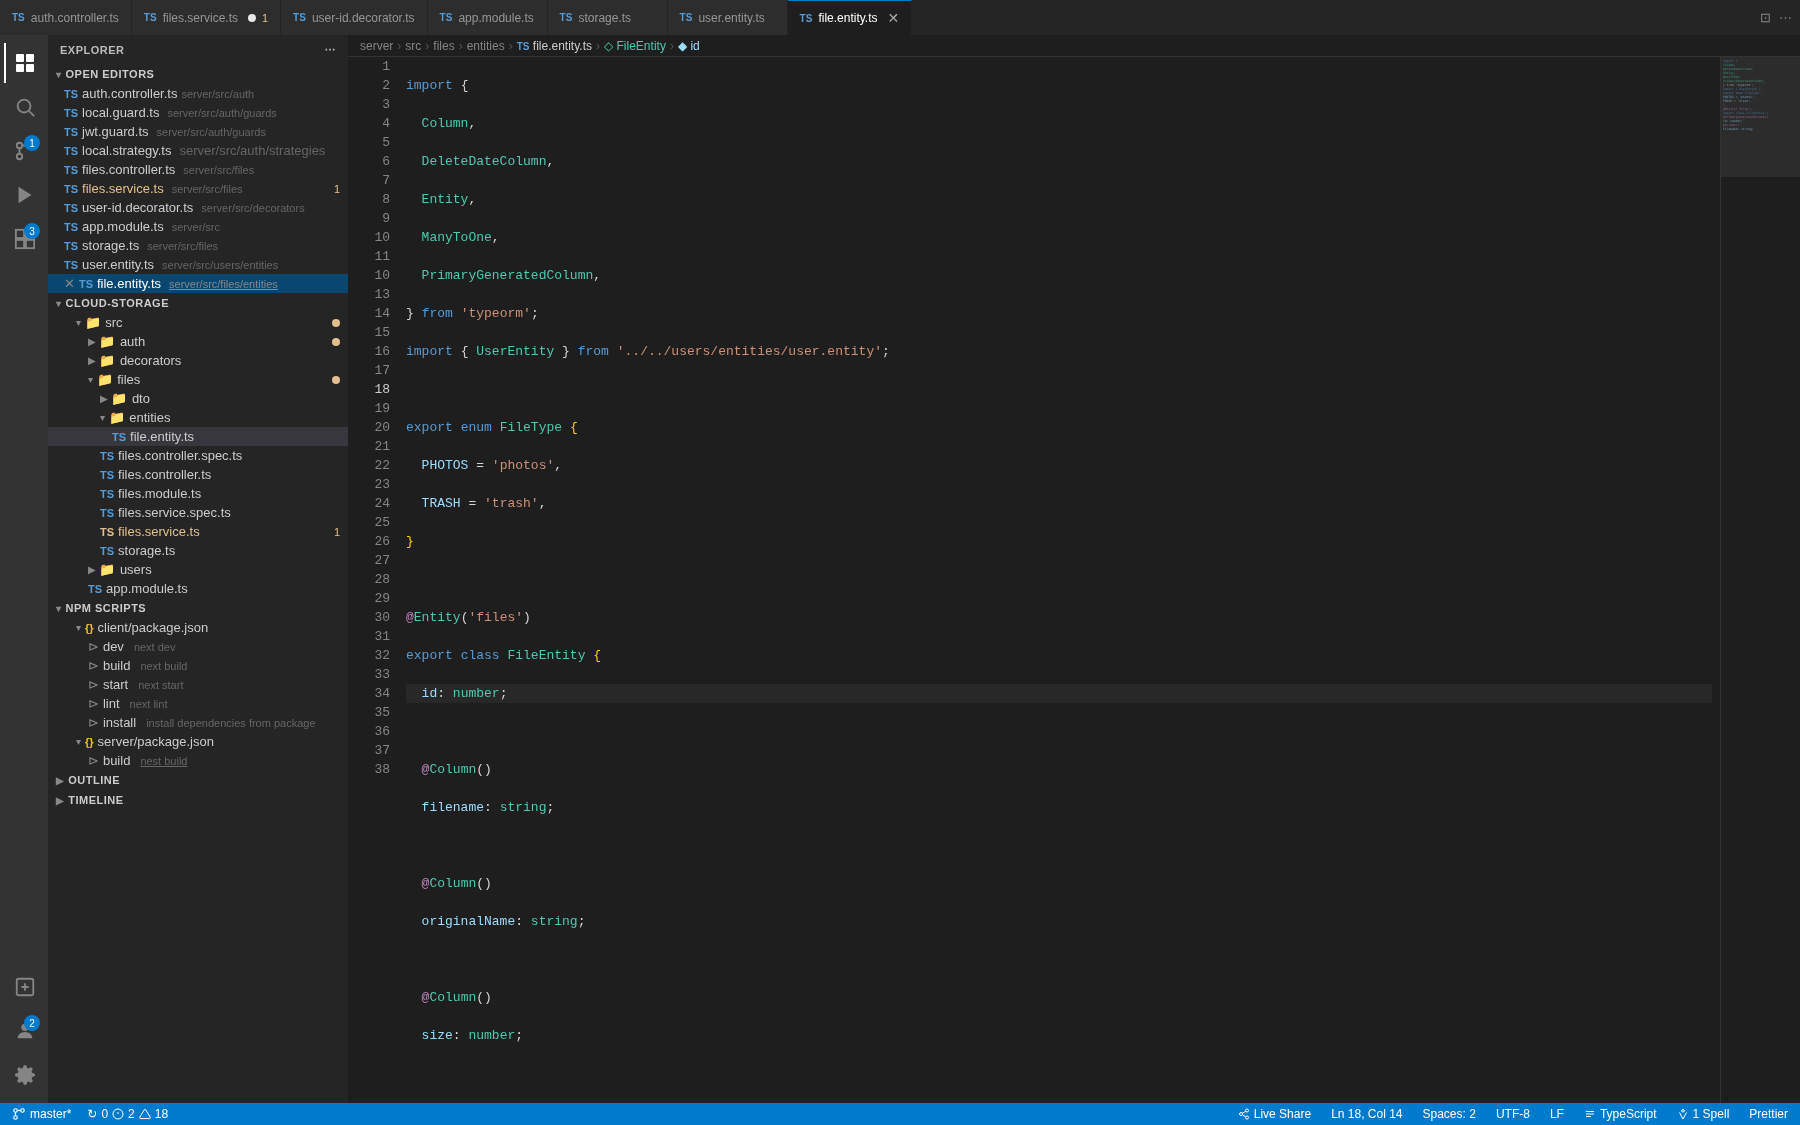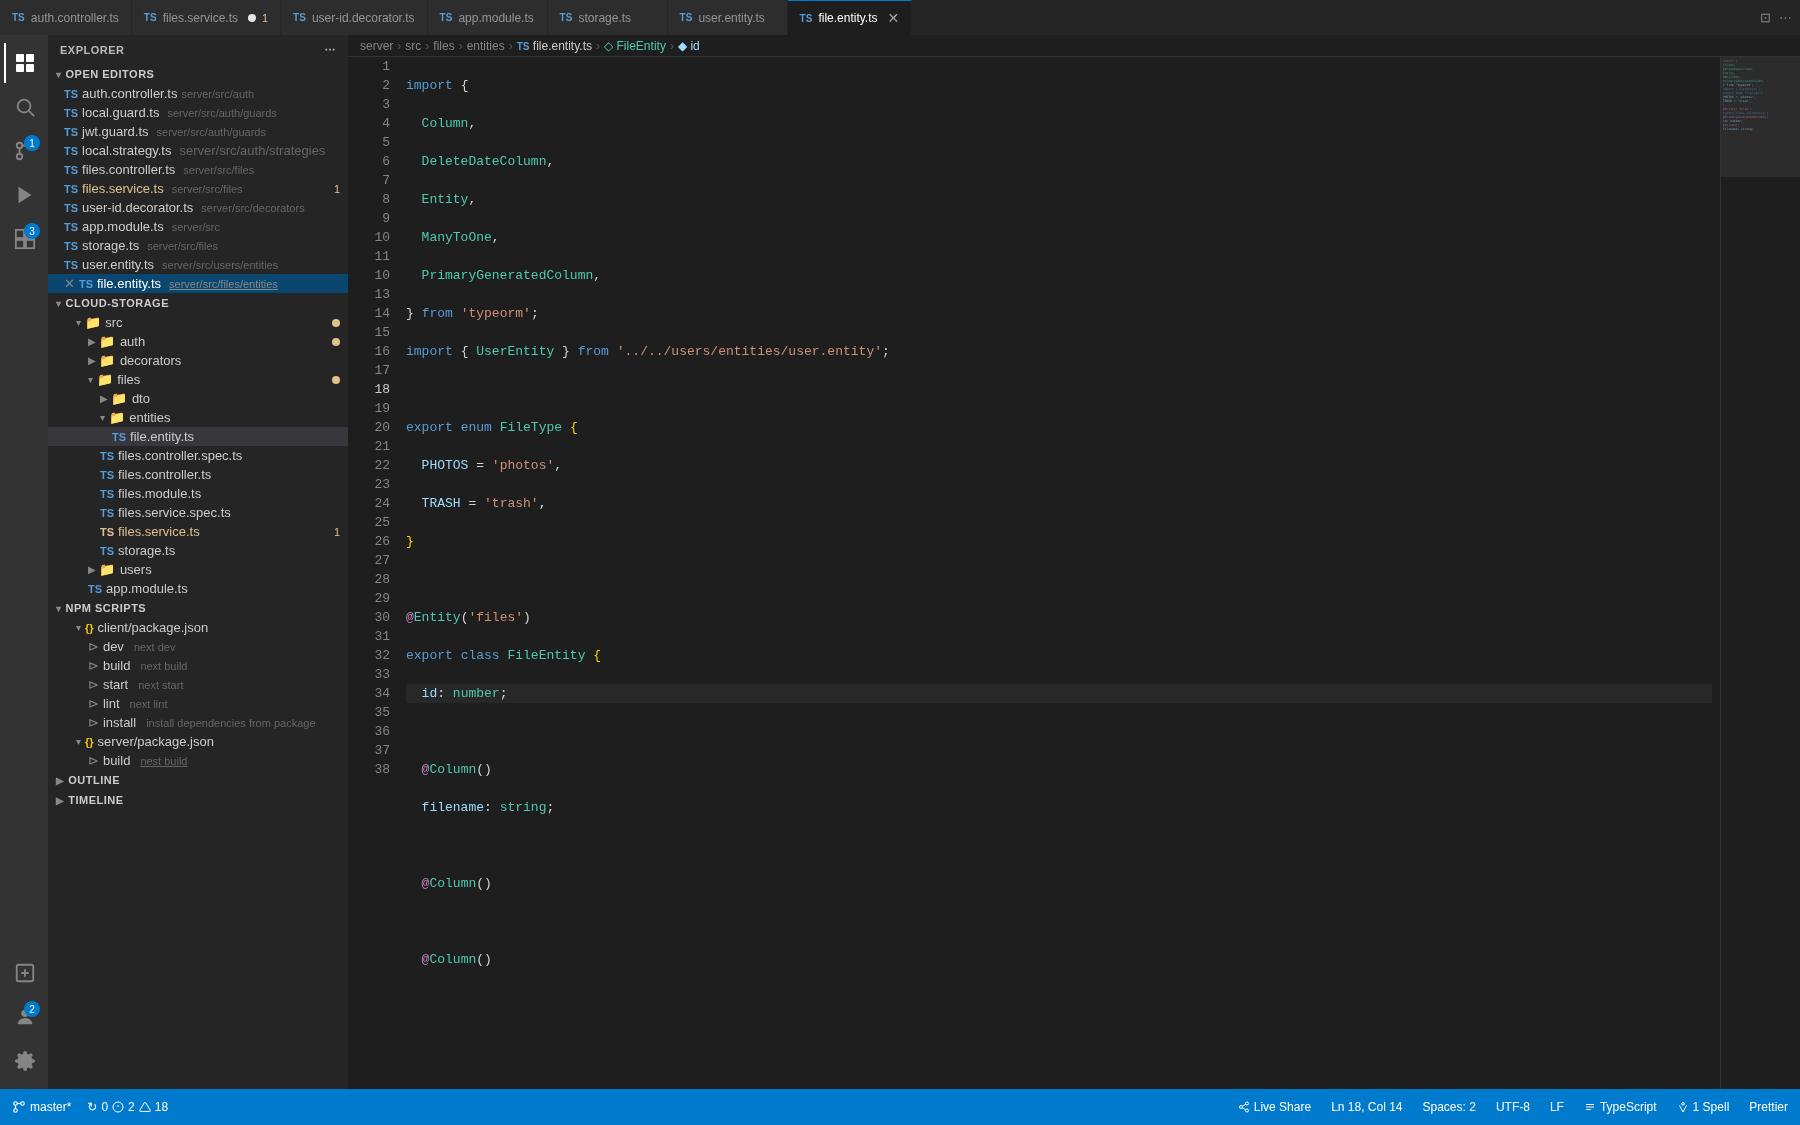--- a/index.html
+++ b/index.html
@@ -292,21 +292,21 @@
       height: 120px;
       background: rgba(100,100,100,0.2);
     }
 
     
     .status-bar {
       height: 22px;
       background: #007acc;
       display: flex;
       align-items: center;
-      padding: 18px 8px;
+      padding: 4px 8px;
       font-size: 12px;
       color: white;
       gap: 12px;
       flex-shrink: 0;
     }
     .status-bar .status-left { display: flex; align-items: center; gap: 8px; }
     .status-bar .status-right { display: flex; align-items: center; gap: 12px; margin-left: auto; }
     .status-item { display: flex; align-items: center; gap: 4px; cursor: pointer; padding: 0 4px; }
   </style>
 </head>
@@ -699,22 +699,24 @@
 <span class="code-line"><span class="bracket">}</span></span>
 <span class="code-line"></span>
 <span class="code-line"><span class="decorator-at">@</span><span class="decorator-name">Entity</span><span class="punc">(</span><span class="str">'files'</span><span class="punc">)</span></span>
 <span class="code-line"><span class="kw">export</span> <span class="kw">class</span> <span class="cls">FileEntity</span> <span class="bracket">{</span></span>
 <span class="code-line highlighted">  <span class="prop">id</span><span class="punc">:</span> <span class="type">number</span><span class="punc">;</span></span>
 <span class="code-line"></span>
 <span class="code-line">  <span class="decorator-at">@</span><span class="decorator-name">Column</span><span class="punc">()</span></span>
 <span class="code-line">  <span class="prop">filename</span><span class="punc">:</span> <span class="type">string</span><span class="punc">;</span></span>
 <span class="code-line"></span>
 <span class="code-line">  <span class="decorator-at">@</span><span class="decorator-name">Column</span><span class="punc">()</span></span>
+<span class="code-line">  <span class="prop">originalName</span><span class="punc">:</span> <span class="type">string</span><span class="punc">;</span></span>
 <span class="code-line"></span>
 <span class="code-line">  <span class="decorator-at">@</span><span class="decorator-name">Column</span><span class="punc">()</span></span>
+<span class="code-line">  <span class="prop">size</span><span class="punc">:</span> <span class="type">number</span><span class="punc">;</span></span>
 <span class="code-line"></span>
 
 
 
 
 
 
 
 
 

